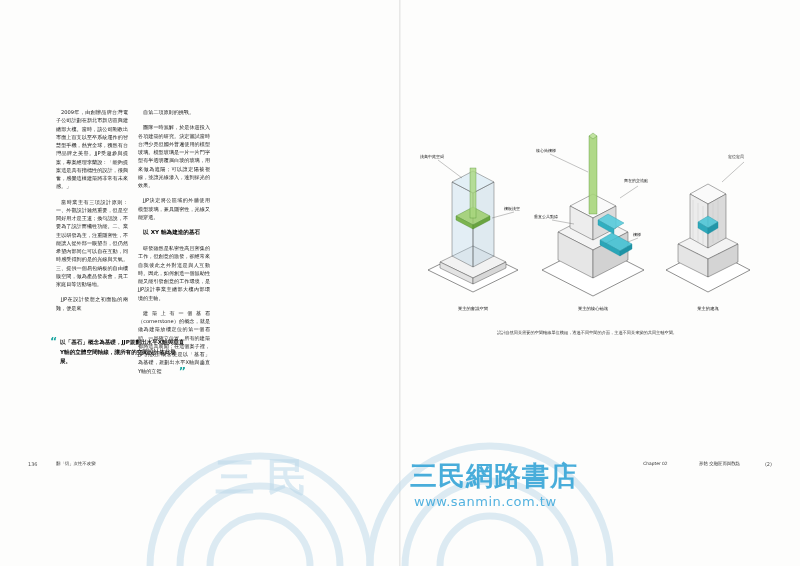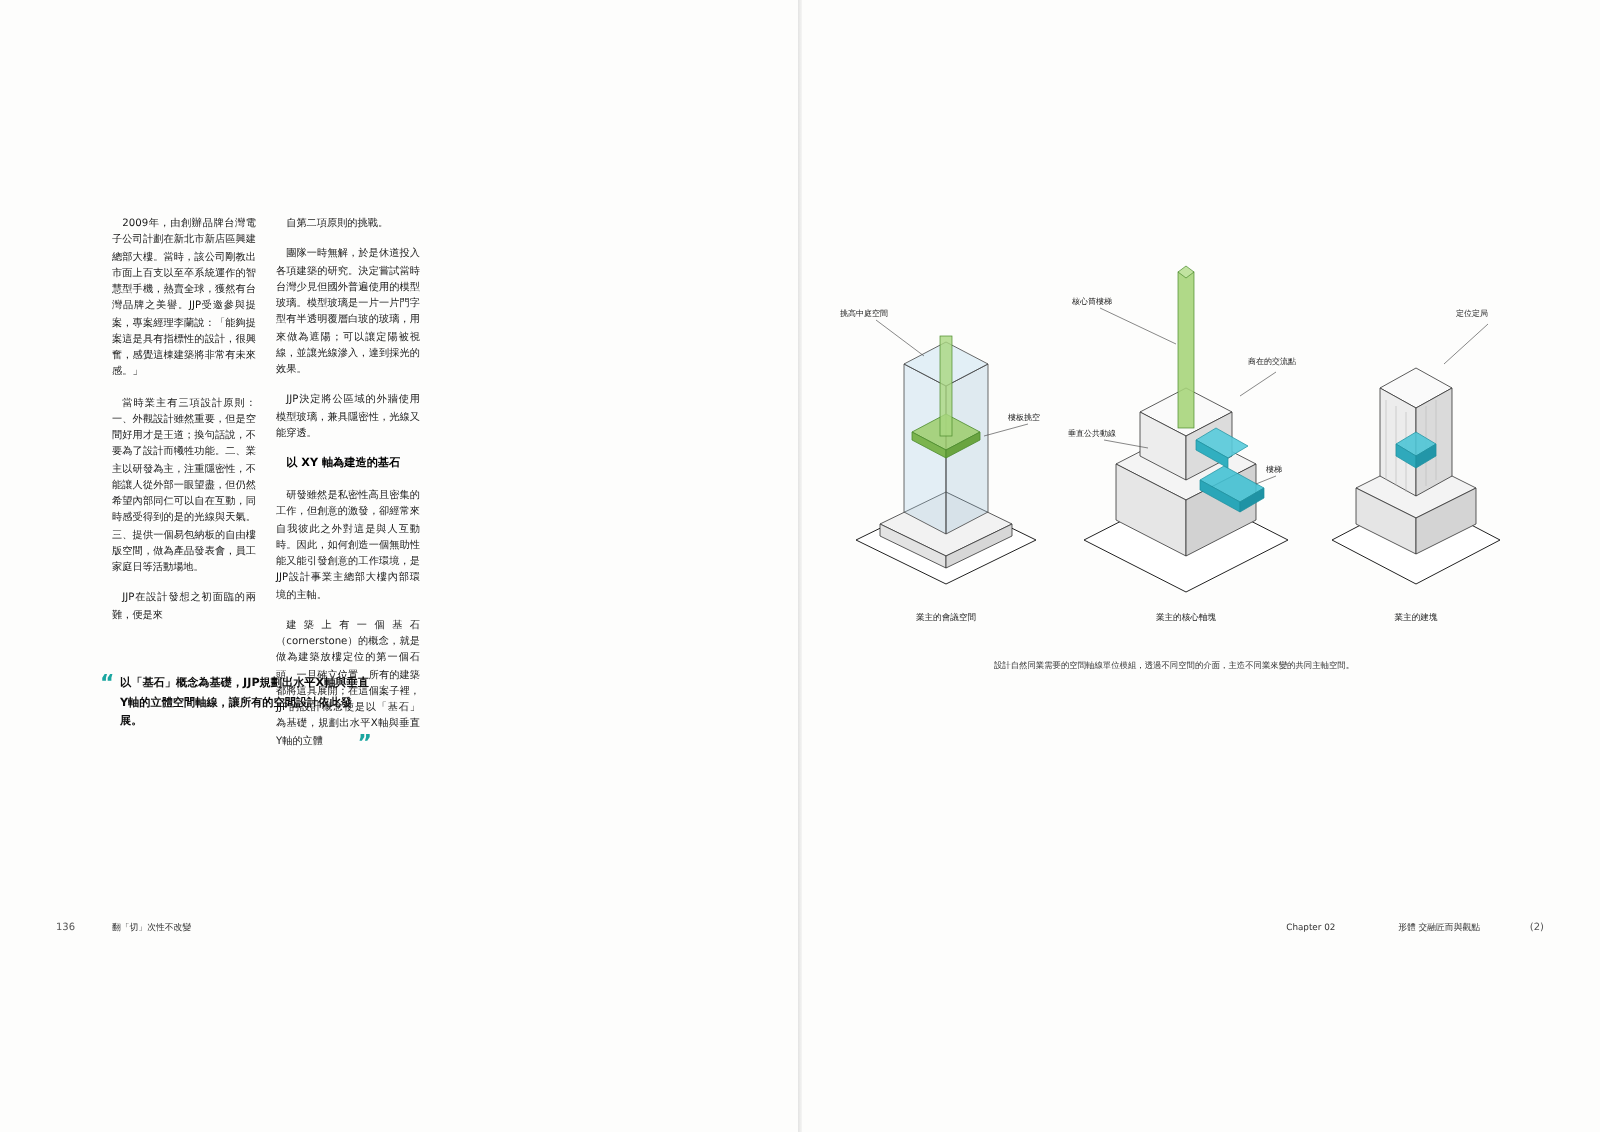--- a/index.html
+++ b/index.html
@@ -337,15 +337,30 @@
     <div class="folio folio-left-num">136</div>
     <div class="folio folio-left-txt">翻「切」次性不改變</div>
 
     <div class="folio folio-right-txt">
       <span>Chapter 02</span>
       
       <span style="margin-left:30px">形體 交融匠而與觀點</span>
     </div>
     <div class="folio folio-right-num">(2)</div>
 
+    <div class="watermark">
+      <svg class="wm-arcs" viewBox="0 0 560 136">
+        <g fill="none" stroke="#bcd9ea" stroke-width="7">
+          <path d="M30 136 A110 110 0 0 1 250 136"></path>
+          <path d="M60 136 A80 80 0 0 1 220 136"></path>
+          <path d="M90 136 A50 50 0 0 1 190 136"></path>
+          <path d="M250 136 A120 120 0 0 1 490 136"></path>
+          <path d="M285 136 A85 85 0 0 1 455 136"></path>
+          <path d="M320 136 A50 50 0 0 1 420 136"></path>
+        </g>
+      </svg>
+      <div class="wm-ghost">三民</div>
+      <div class="wm-text">三民網路書店</div>
+      <div class="wm-sub">www.sanmin.com.tw</div>
+    </div>
 
   </div>
 </div>
 
 </body></html>

